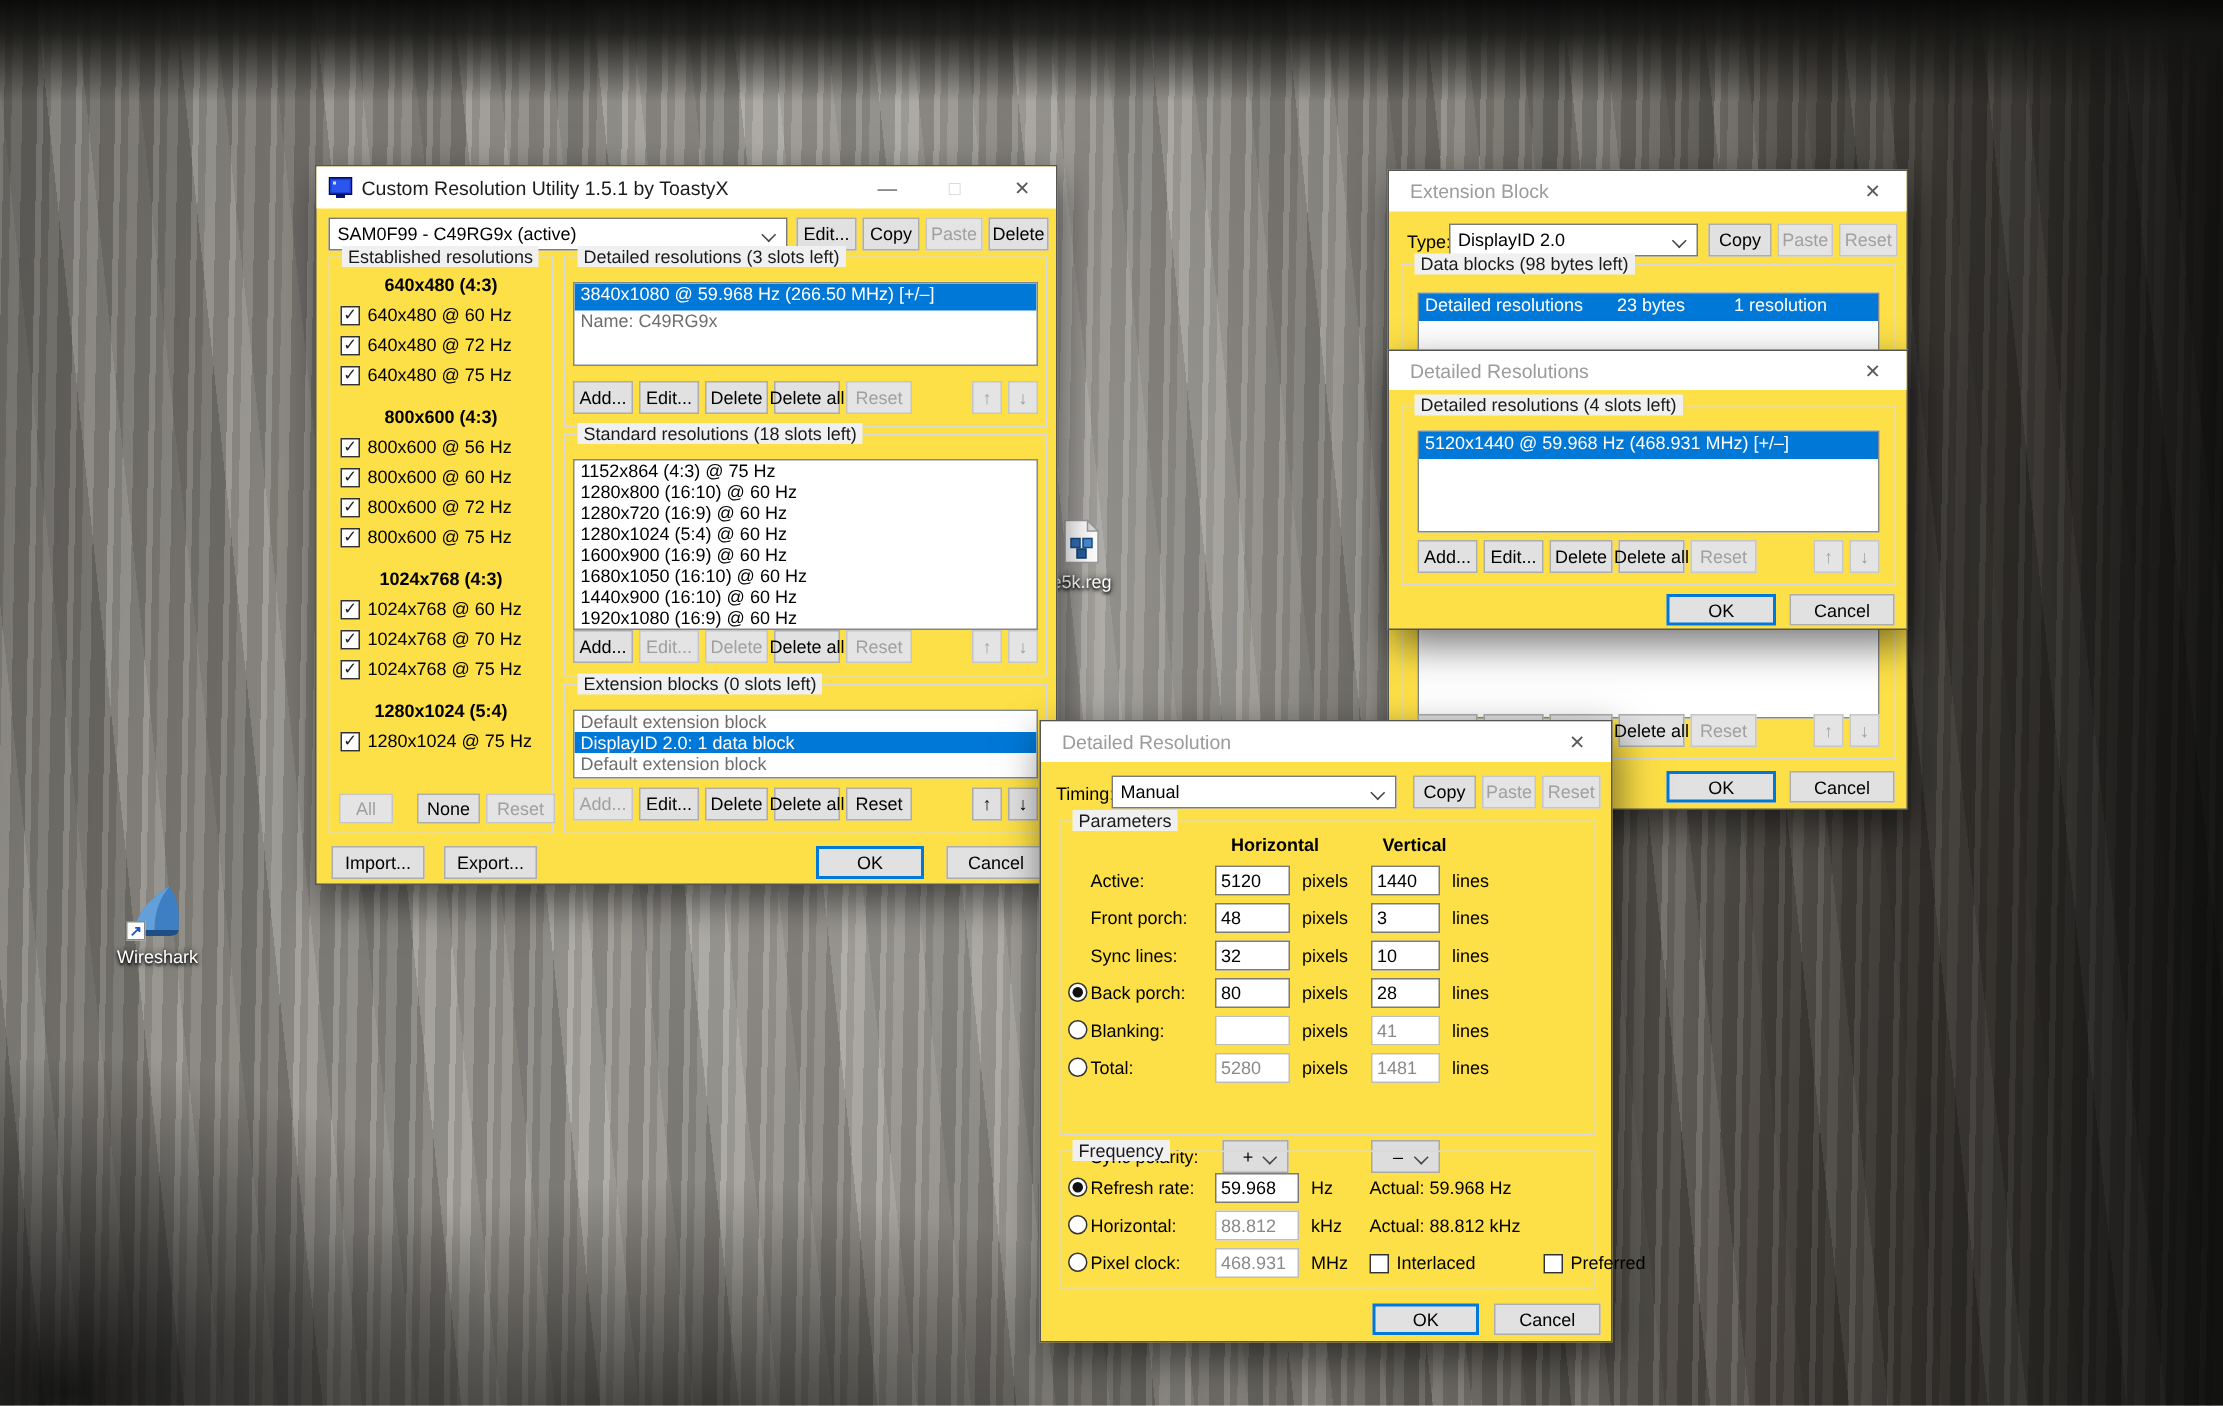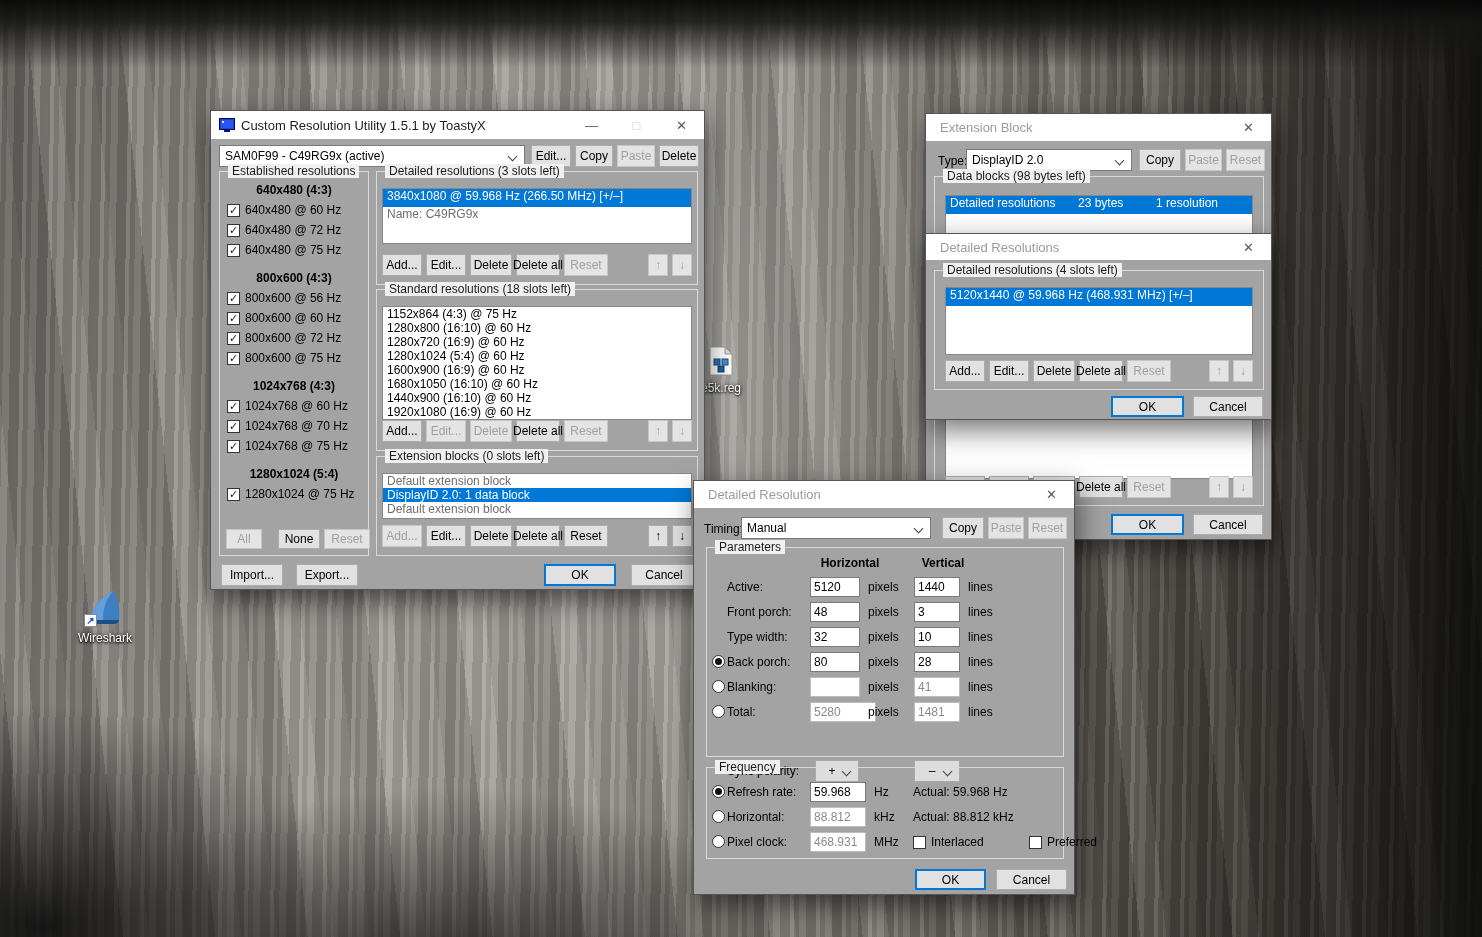--- a/index.html
+++ b/index.html
@@ -9,21 +9,21 @@
     background:
       linear-gradient(to bottom, rgba(8,8,8,.96) 0px, rgba(20,20,18,.88) 22px, rgba(20,20,18,0) 68px),
       radial-gradient(ellipse 430px 320px at 3% 99%, rgba(8,8,8,.9), rgba(8,8,8,0) 70%),
       radial-gradient(ellipse 560px 280px at 30% 105%, rgba(16,15,13,.82), rgba(16,15,13,0) 70%),
       linear-gradient(to left, rgba(10,10,10,.82) 0%, rgba(22,22,20,.4) 9%, rgba(22,22,20,0) 24%),
       radial-gradient(ellipse 520px 720px at 47% 45%, rgba(255,255,255,.18), rgba(255,255,255,0) 65%),
       repeating-linear-gradient(91deg, rgba(255,255,255,.09) 0 4px, rgba(30,28,26,.10) 4px 9px, rgba(240,240,238,.05) 9px 16px, rgba(18,18,18,.14) 16px 26px),
       repeating-linear-gradient(84deg, rgba(0,0,0,.13) 0 30px, rgba(255,255,255,.07) 30px 56px, rgba(0,0,0,.05) 56px 92px),
       linear-gradient(100deg, #6f6d68 0%, #8e8b85 14%, #a3a09a 32%, #97948e 48%, #827f78 60%, #5f5b55 74%, #443f3a 86%, #2f2e2b 100%);
   }
-  .win{position:absolute;background:#a3a3a3;border:1px solid #555;box-shadow:3px 10px 26px rgba(0,0,0,.55);box-sizing:border-box;}
+  .win{position:absolute;background:#fde047;border:1px solid #555;box-shadow:3px 10px 26px rgba(0,0,0,.55);box-sizing:border-box;}
   .tbar{height:28px;background:#fff;display:flex;align-items:center;padding-left:8px;position:relative;}
   .tbar .ttl{font-size:13px;color:#9b9b9b;margin-left:6px;white-space:nowrap;}
   .tbar .ttl.act{color:#1c1c1c;}
   .caps{position:absolute;right:0;top:0;height:100%;display:flex;}
   .cap{width:45px;height:100%;display:flex;align-items:center;justify-content:center;color:#5a5a5a;font-size:13px;}
   .cap.dis{color:#d2d2d2;}
   .btn{position:absolute;background:#e1e1e1;border:1px solid #adadad;height:22px;box-sizing:border-box;display:flex;align-items:center;justify-content:center;font-size:12px;color:#000;white-space:nowrap;}
   .btn.dis{color:#a0a0a0;border-color:#c6c6c6;background:#e4e4e4;}
   .btn.foc{border:2px solid #0078d7;}
   .btnrow{position:absolute;display:flex;gap:4px;}
@@ -381,21 +381,21 @@
       <span class="punit" style="left:261px;">lines</span>
     </div>
     <div class="prow" style="top:54px;">
       <span class="plab">Front porch:</span>
       <input class="tin" style="left: 103px; width: 50px;" value="48">
       <span class="punit" style="left:161px;">pixels</span>
       <input class="tin" style="left: 207px; width: 46px;" value="3">
       <span class="punit" style="left:261px;">lines</span>
     </div>
     <div class="prow" style="top:79px;">
-      <span class="plab">Type width:</span>
+      <span class="plab">Sync lines:</span>
       <input class="tin" style="left: 103px; width: 50px;" value="32">
       <span class="punit" style="left:161px;">pixels</span>
       <input class="tin" style="left: 207px; width: 46px;" value="10">
       <span class="punit" style="left:261px;">lines</span>
     </div>
     <div class="prow" style="top:104px;">
       <span class="radio on"></span>
       <span class="plab">Back porch:</span>
       <input class="tin" style="left: 103px; width: 50px;" value="80">
       <span class="punit" style="left:161px;">pixels</span>
@@ -406,21 +406,21 @@
       <span class="radio"></span>
       <span class="plab">Blanking:</span>
       <input class="tin dis" style="left: 103px; width: 50px; padding-left: 44px;" value="160">
       <span class="punit" style="left:161px;">pixels</span>
       <input class="tin dis" style="left: 207px; width: 46px;" value="41">
       <span class="punit" style="left:261px;">lines</span>
     </div>
     <div class="prow" style="top:154px;">
       <span class="radio"></span>
       <span class="plab">Total:</span>
-      <input class="tin dis" style="left: 103px; width: 66px;" value="5280">
+      <input class="tin dis" style="left: 103px; width: 50px;" value="5280">
       <span class="punit" style="left:161px;">pixels</span>
       <input class="tin dis" style="left: 207px; width: 46px;" value="1481">
       <span class="punit" style="left:261px;">lines</span>
     </div>
     <div class="prow" style="top:196px;margin-top:17px;">
       <span class="plab">Sync polarity:</span>
       <div class="combo gray" style="left:108px;width:44px;">
         <span style="margin-right:10px;">+</span>
         <span class="chev"></span>
       </div>

